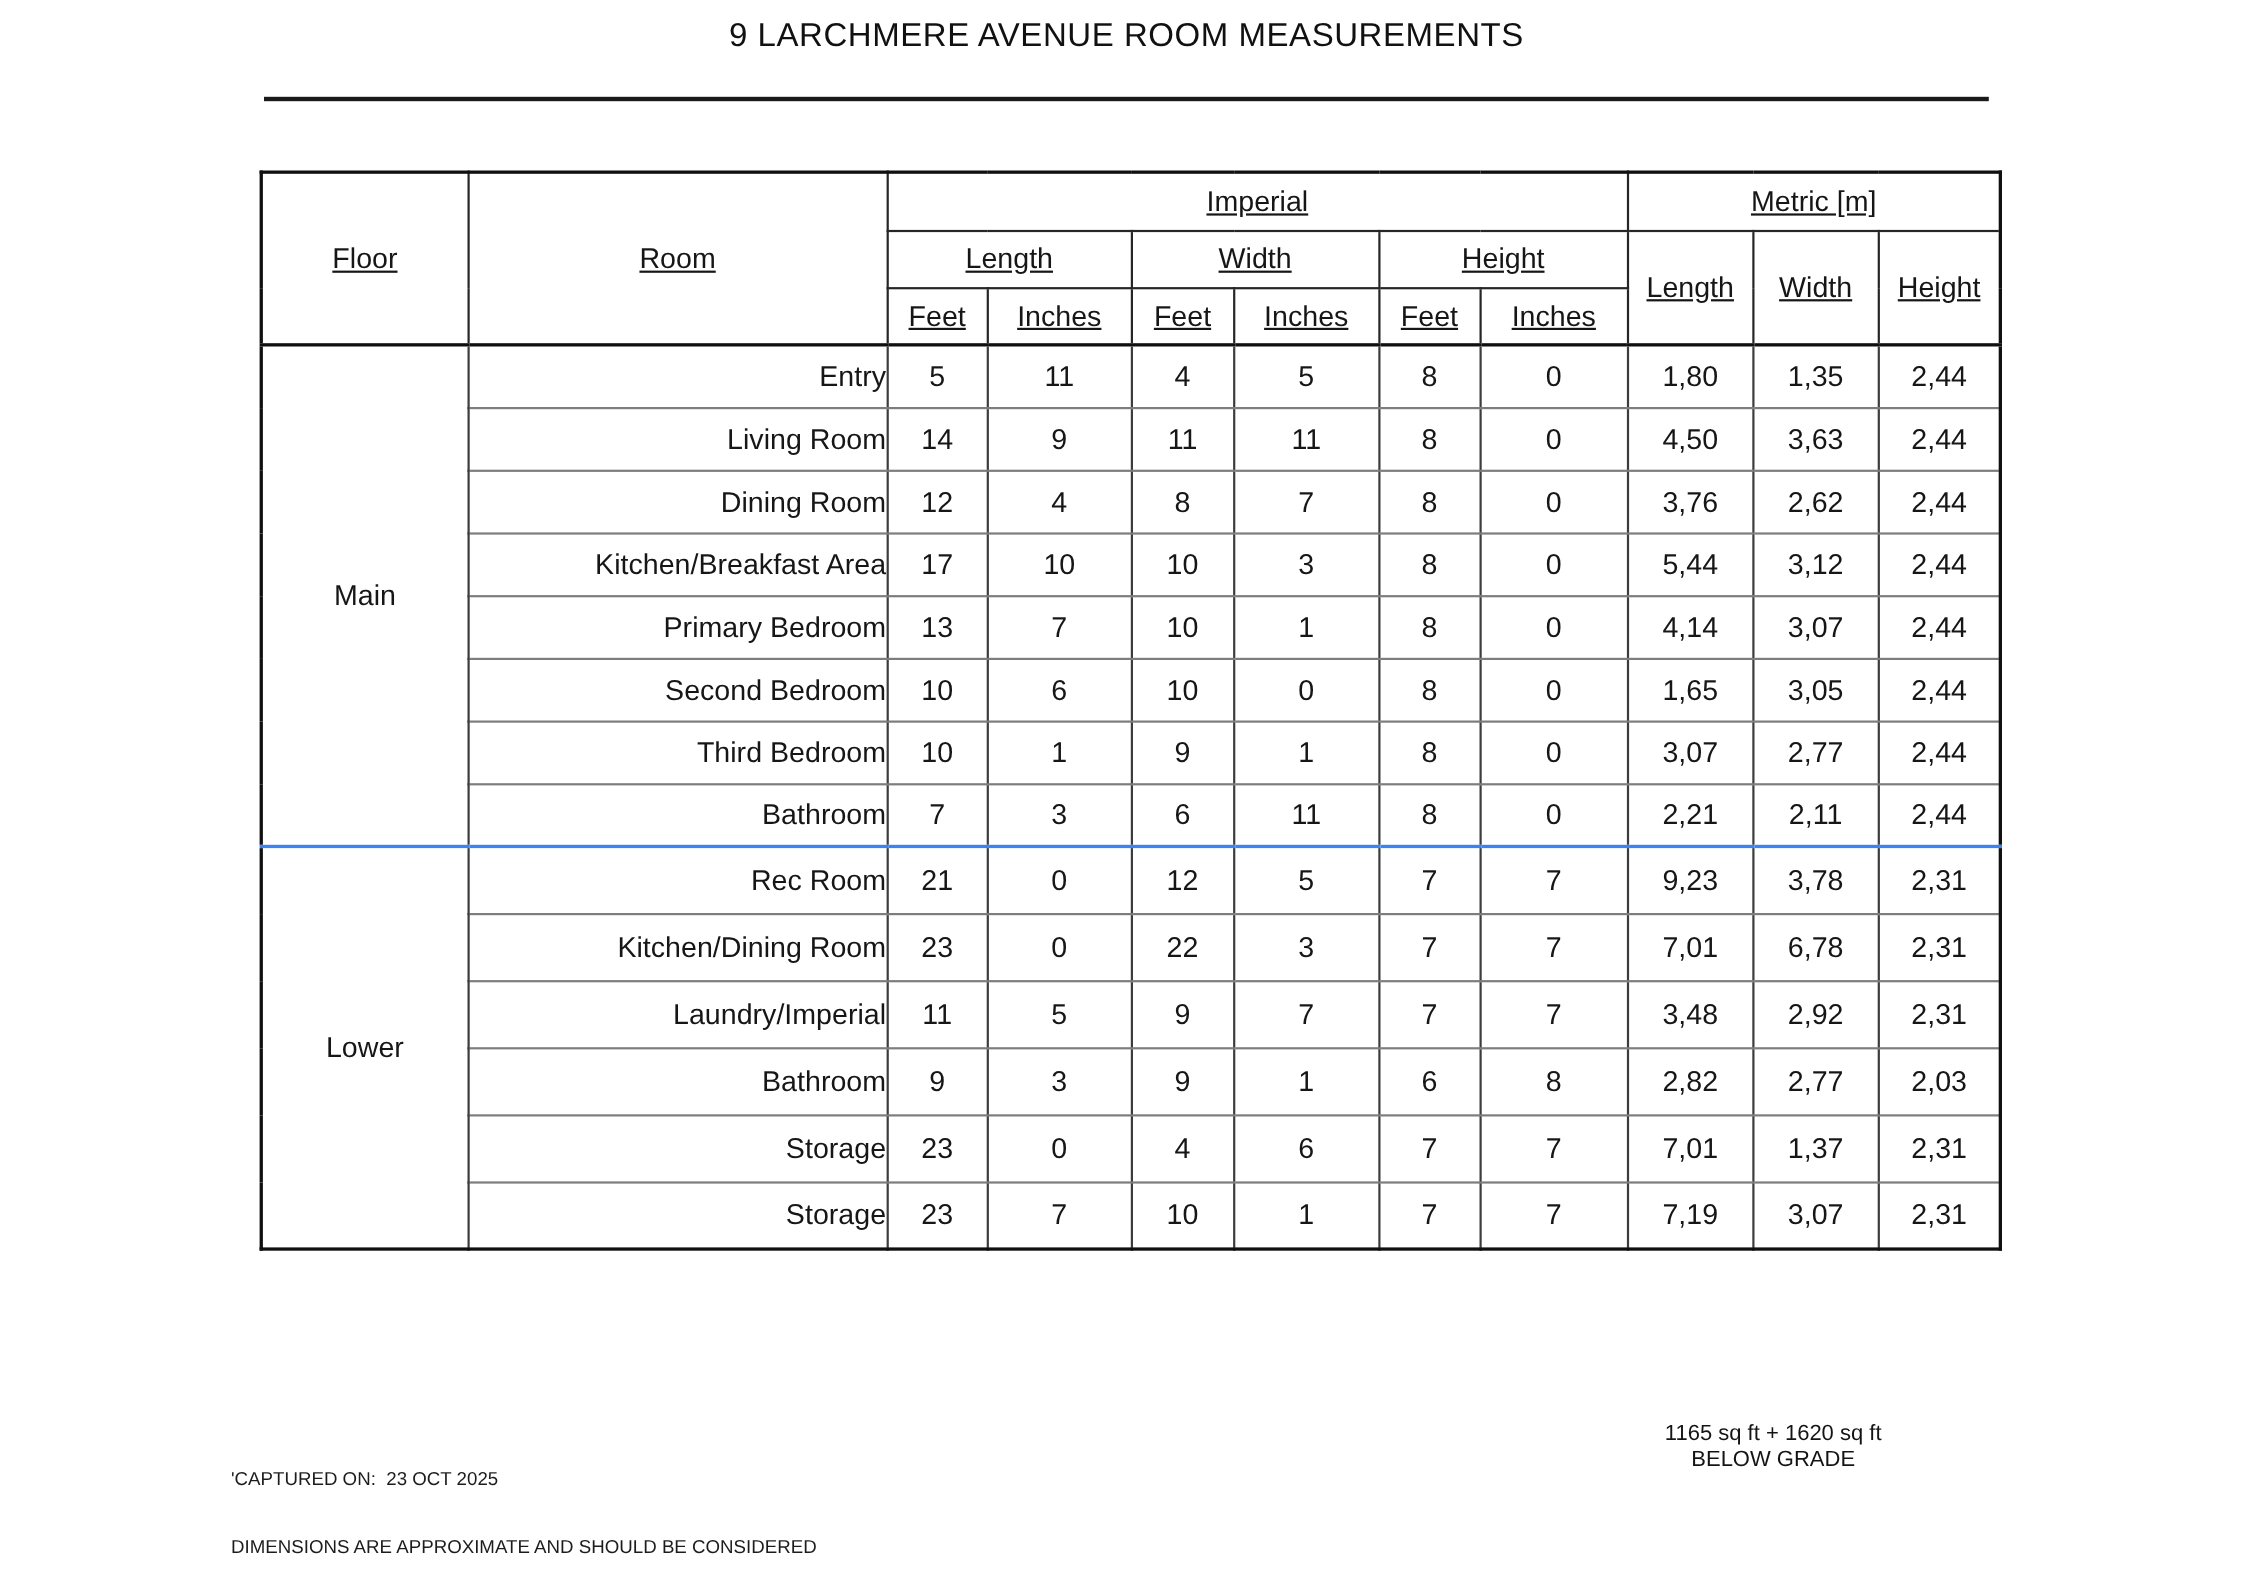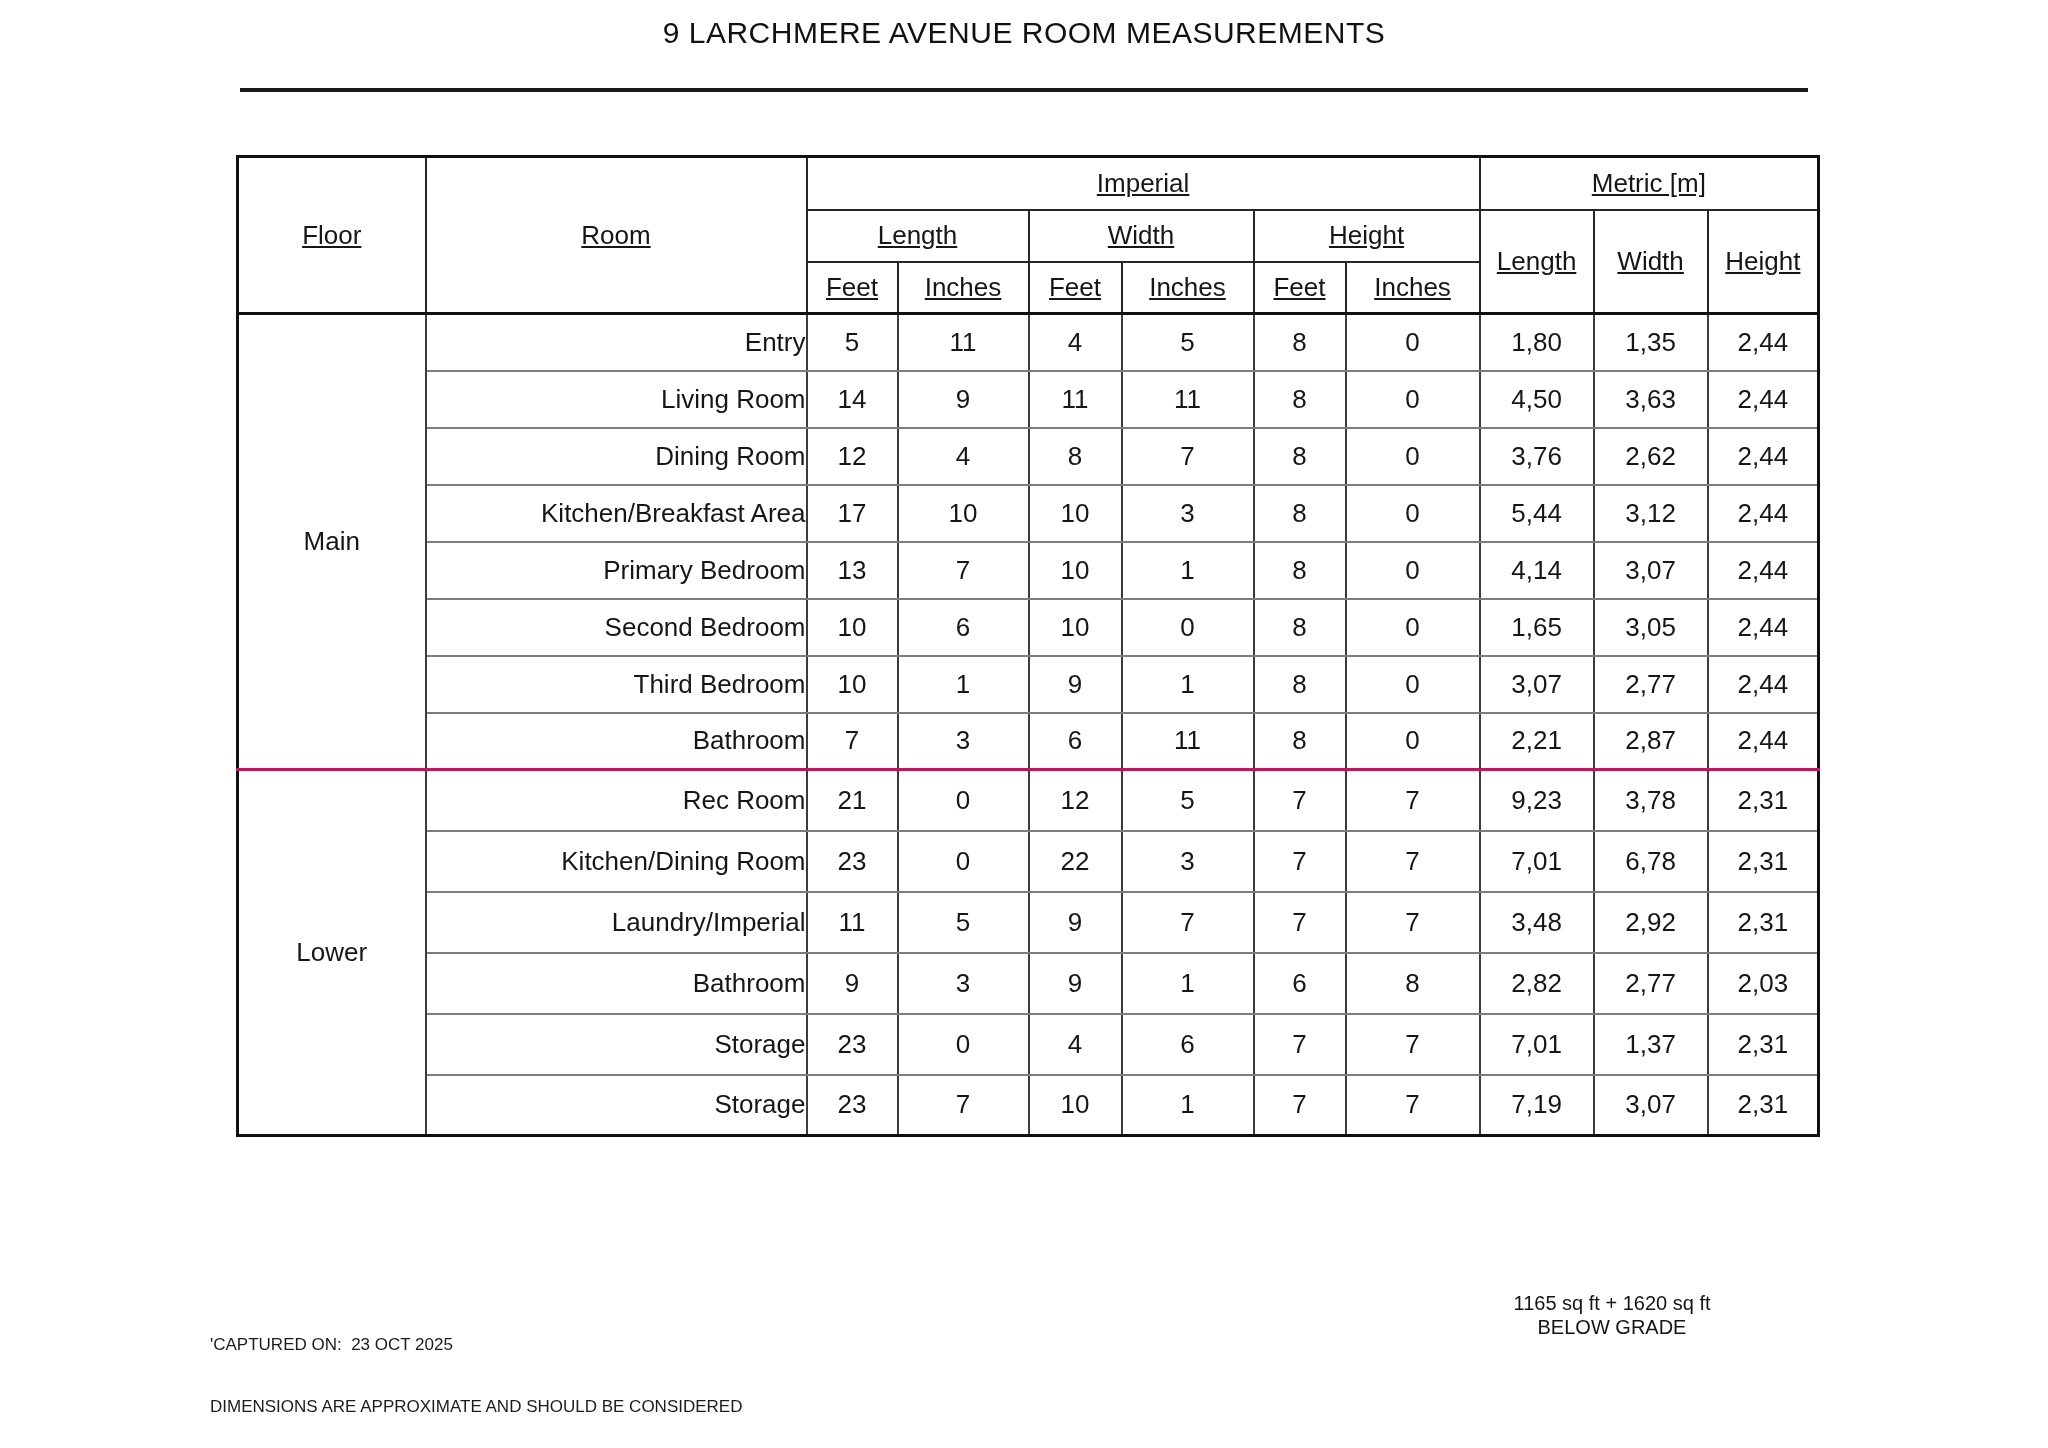--- a/index.html
+++ b/index.html
@@ -27,21 +27,21 @@
     overflow:hidden; white-space:nowrap;
   }
   .meas thead th { border-color:#262626;text-decoration:underline; }
   .meas thead tr.h1 { height:53px; }
   .meas thead tr.h2 { height:52px; }
   .meas thead tr.h3 { height:52px; }
   .meas tbody tr.main  { height:57px; }
   .meas tbody tr.lower { height:61px; }
   .meas tbody td { border-top-color:#7d7d7d; border-bottom-color:#7d7d7d; }
   .meas .bb-thick { border-bottom:3px solid #101010; }
-  .meas tr.section-first > td { border-top:3px solid #be185d; }
+  .meas tr.section-first > td { border-top:3px solid #3b82f6; }
   .meas td.room { text-align:right; padding-left:10px; }
   .meas td.floor { font-size:26px; }
   .foot-left {
     position:absolute; left:210px; top:1294px;
     font-size:17px; line-height:20.5px; color:#1c1c1c; white-space:pre;
   }
   .foot-right {
     position:absolute; left:1452px; top:1292px; width:320px;
     text-align:center; font-size:20px; line-height:23.5px; color:#141414;
   }
@@ -178,21 +178,21 @@
     </tr>
     <tr class="main">
       <td class="room">Bathroom</td>
       <td>7</td>
       <td>3</td>
       <td>6</td>
       <td>11</td>
       <td>8</td>
       <td>0</td>
       <td>2,21</td>
-      <td>2,87</td>
+      <td>2,11</td>
       <td>2,44</td>
     </tr>
     <tr class="lower section-first">
       <td class="floor" rowspan="6">Lower</td>
       <td class="room">Rec Room</td>
       <td>21</td>
       <td>0</td>
       <td>12</td>
       <td>5</td>
       <td>7</td>

